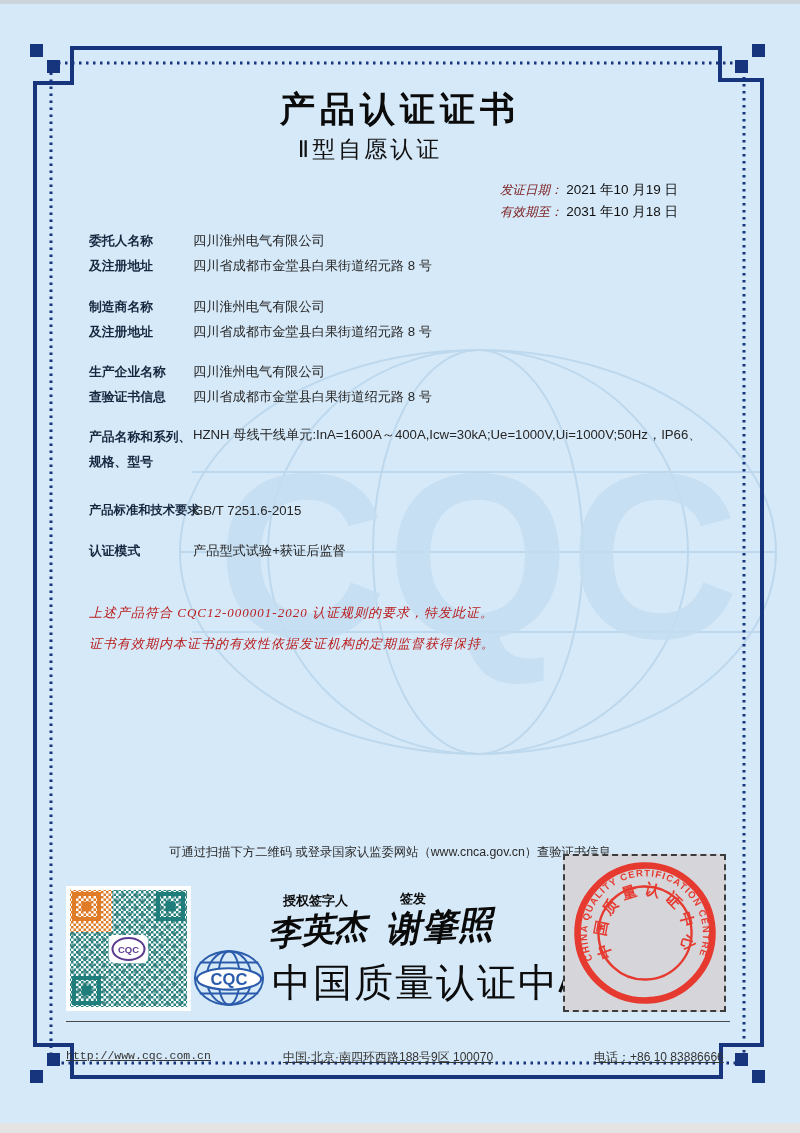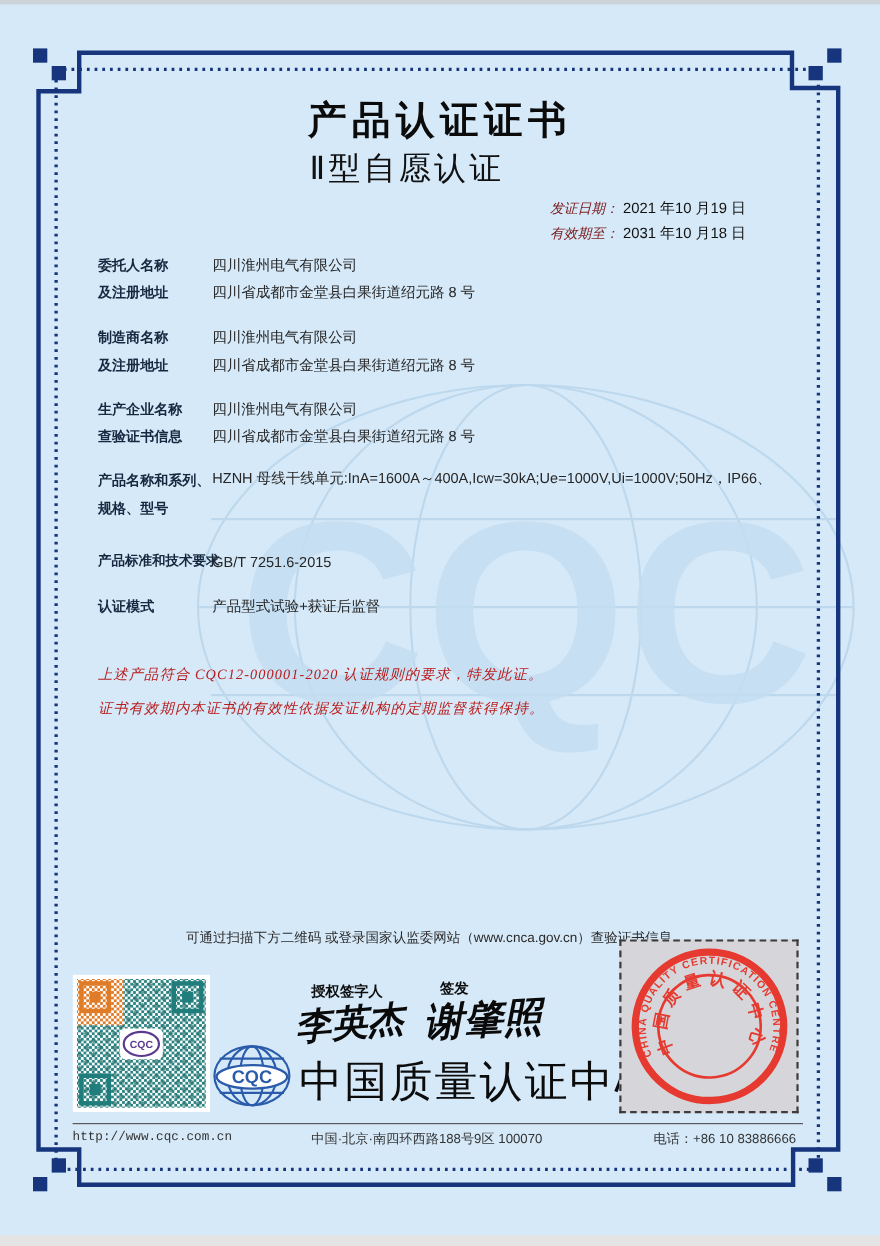--- a/index.html
+++ b/index.html
@@ -4,41 +4,41 @@
 <style>
   html,body{margin:0;padding:0;background:#e8e8e8;}
   .page{position:relative;width:800px;height:1133px;background:#d6e9f8;overflow:hidden;
         font-family:"Liberation Sans",sans-serif;color:#141414;}
   .edge-top{position:absolute;left:0;top:0;width:800px;height:4px;background:#ccd3d9;}
   .edge-bottom{position:absolute;left:0;top:1123px;width:800px;height:10px;background:#e4e4e4;}
   .frame{position:absolute;left:0;top:0;z-index:0;}
   .content{position:absolute;left:0;top:0;width:800px;height:1133px;z-index:1;}
   .abs{position:absolute;}
   .title{left:0;top:86px;width:800px;text-align:center;font-size:35px;font-weight:bold;letter-spacing:5px;color:#0b0b0b;}
-  .subtitle{left:0;top:134px;width:740px;text-align:center;font-size:29px;letter-spacing:3px;color:#111;}
+  .subtitle{left:0;top:134px;width:740px;text-align:center;font-size:23px;letter-spacing:3px;color:#111;}
   .certline{left:95px;top:184px;font-size:14px;}
   .kaiti-label{font-family:"Liberation Serif",serif;font-style:italic;font-weight:bold;color:#101010;font-size:13px;}
   .certno{color:#1c3e8c;font-weight:bold;font-size:15px;letter-spacing:.5px;}
   .dates{left:500px;top:179px;font-size:13.5px;line-height:21px;}
   .date-label{font-family:"Liberation Serif",serif;font-style:italic;font-weight:normal;color:#7b2020;font-size:12.5px;}
   .date-val{color:#111;}
   .frow{position:absolute;left:89px;width:665px;display:flex;}
   .fl{flex:none;width:104px;font-weight:bold;color:#16283f;font-size:12.8px;line-height:25px;white-space:nowrap;}
   .fv{flex:1;color:#262626;font-size:13.2px;line-height:25px;}
   .fv .tight{line-height:22.5px;}
   .statement{left:89px;width:640px;font-family:"Liberation Serif",serif;font-style:italic;font-weight:normal;
              font-size:13px;letter-spacing:1px;color:#b91c1c;margin-top:24px;}
   .verify{left:60px;top:844px;width:660px;text-align:center;font-size:12.3px;color:#2a2a2a;}
   .sig-label{font-size:13px;font-weight:bold;color:#0e0e0e;}
   .sig-name{font-family:"Liberation Serif",serif;font-style:italic;font-weight:bold;color:#0a0a0a;}
   .orgname{left:272px;top:956px;font-size:39px;letter-spacing:2px;color:#0c0c0c;font-weight:500;white-space:nowrap;}
   .stampbox{left:563px;top:854px;width:163px;height:158px;background:#d6d6da;border:2px dashed #3c3c3c;
             box-sizing:border-box;display:flex;align-items:center;justify-content:center;}
   .footer-rule{left:66px;top:1021px;width:664px;height:1px;background:#4a4a4a;}
-  .footer-txt{top:1027px;font-size:12px;color:#333;}
+  .footer-txt{top:1049px;font-size:12px;color:#333;text-decoration:underline;}
   .mono{font-family:"Liberation Mono",monospace;font-size:11.5px;}
 </style>
 </head>
 <body>
 
 <div class="page">
   <div class="edge-top"></div>
 
   <svg class="frame" width="800" height="1133" viewBox="0 0 800 1133">
 

